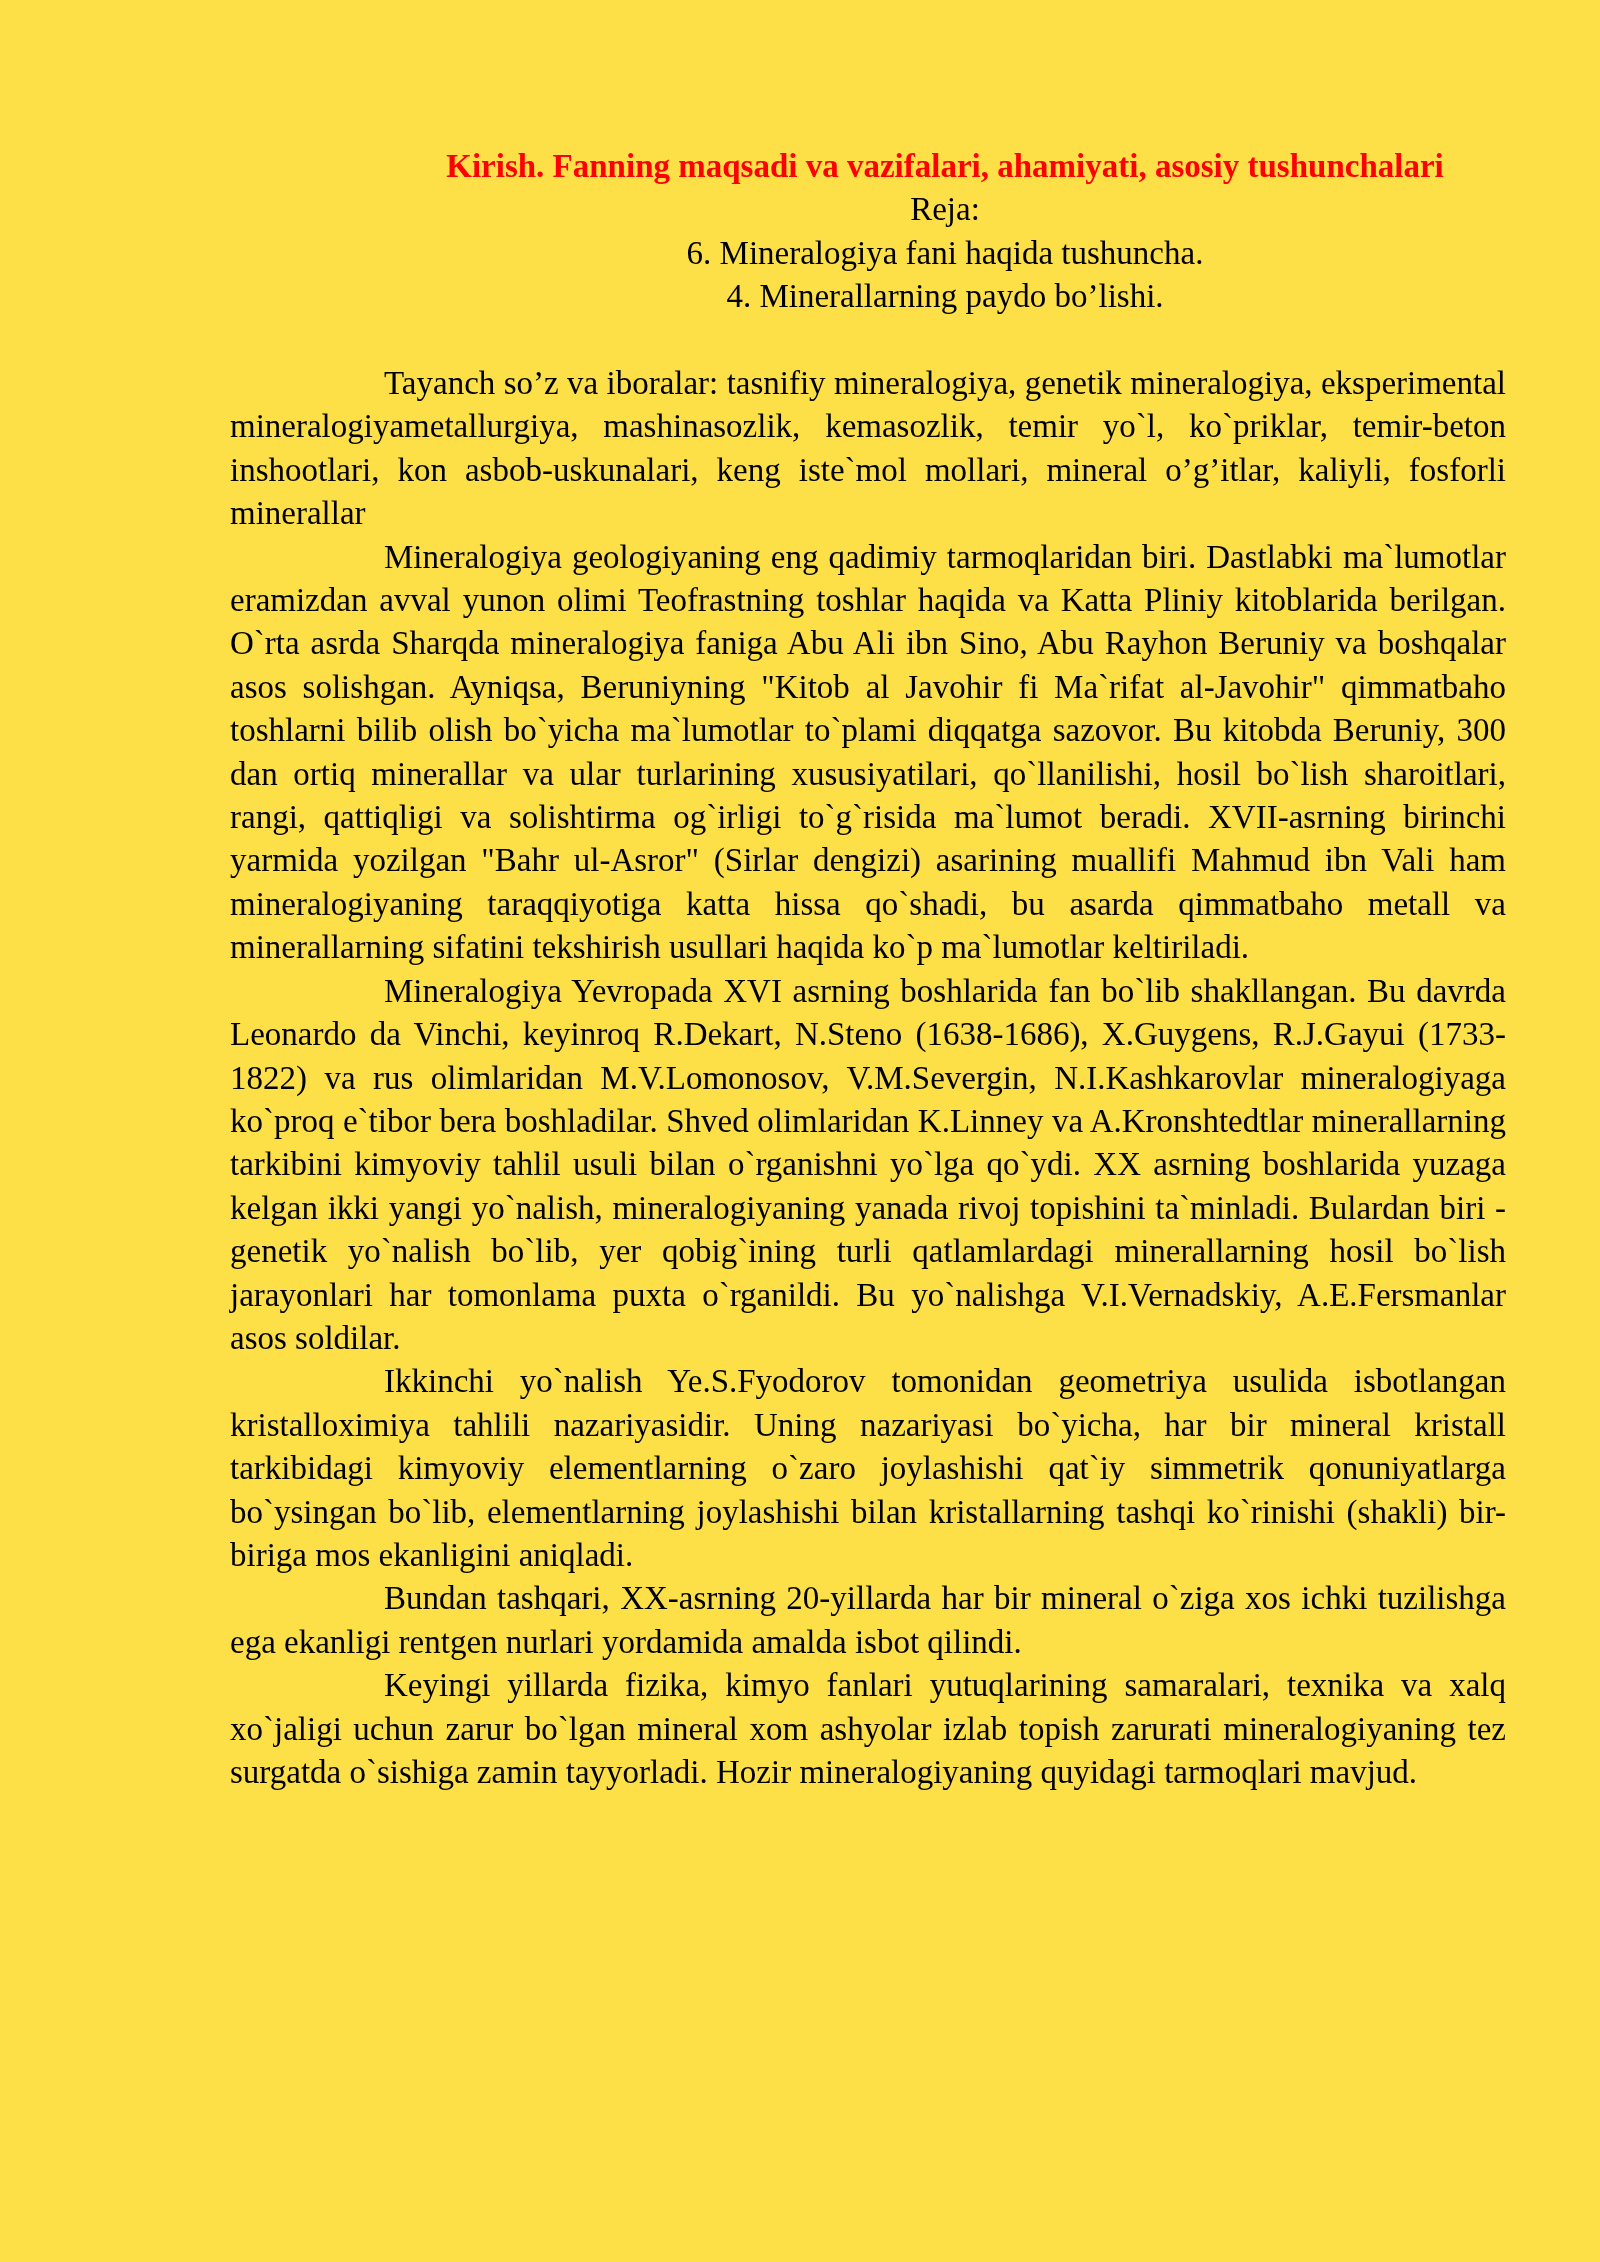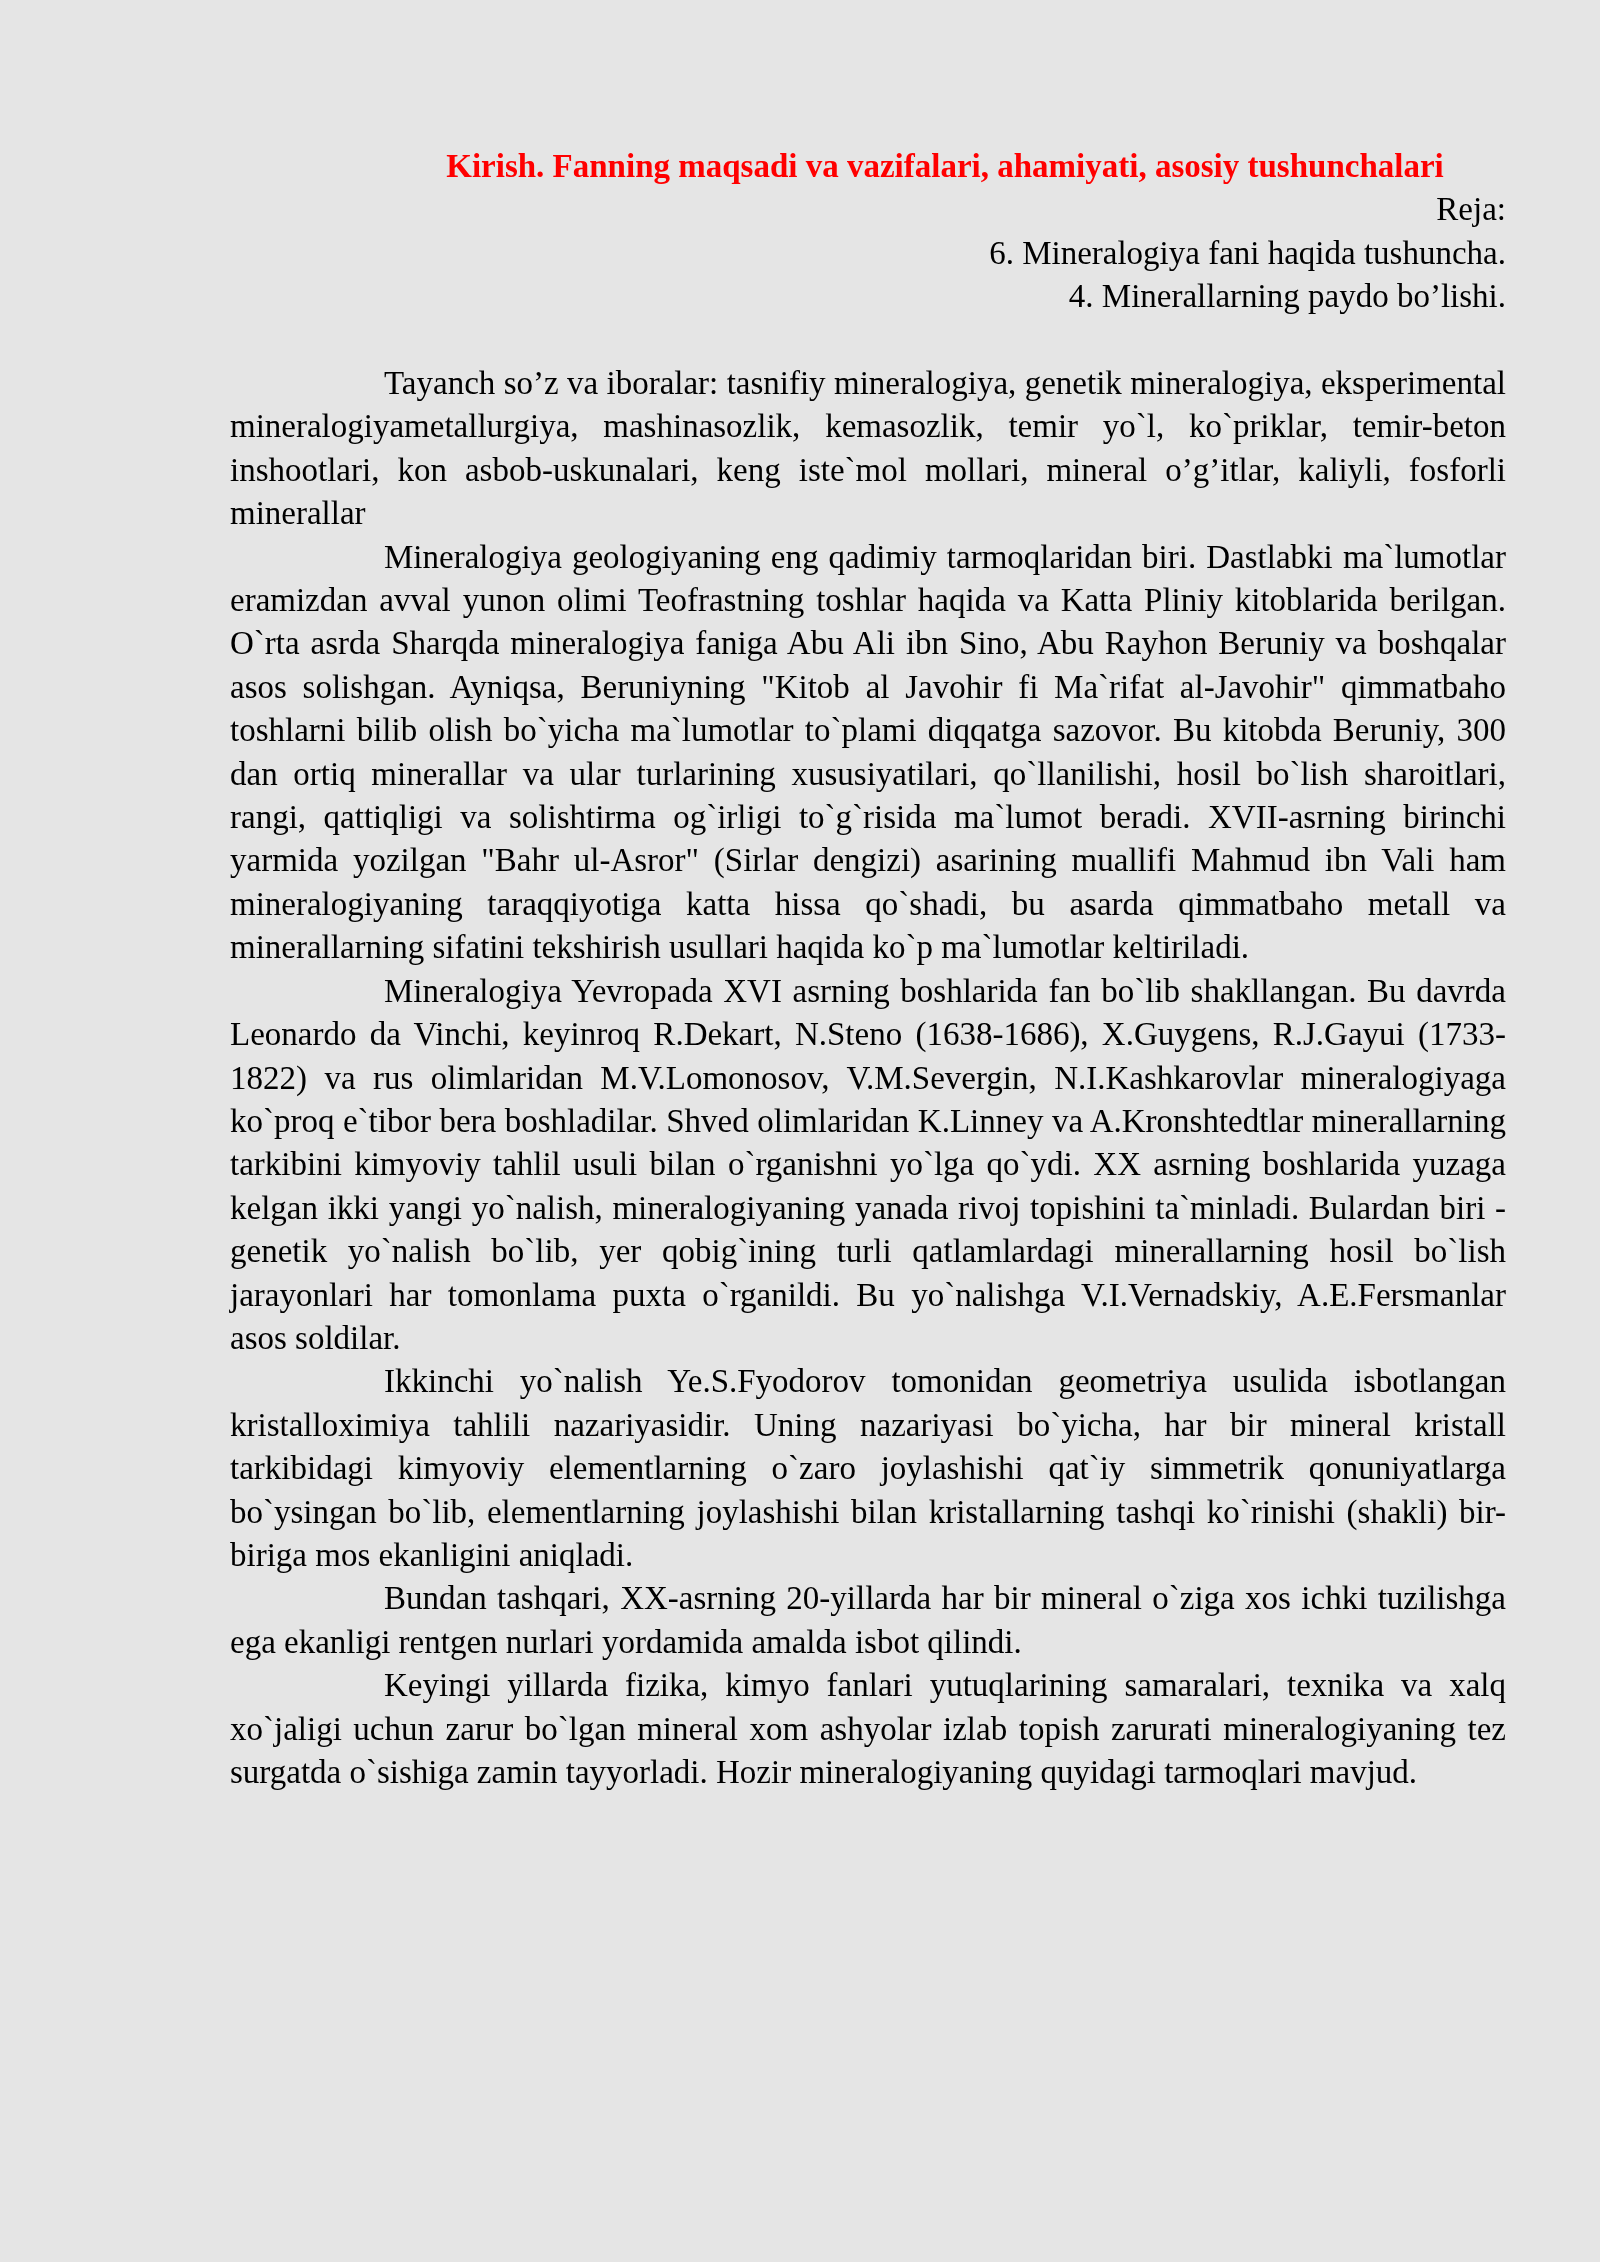--- a/index.html
+++ b/index.html
@@ -4,21 +4,21 @@
 <style>
   html, body {
     margin: 0;
     padding: 0;
     background: #ffffff;
   }
   .page {
     position: relative;
     width: 1600px;
     height: 2262px;
-    background: #e5e5e5;
+    background: #fde047;
     overflow: hidden;
     font-family: "Liberation Serif", "DejaVu Serif", serif;
     color: #000000;
   }
   .content {
     position: absolute;
     left: 230px;
     top: 145px;
     width: 1276px;
     font-size: 33px;
@@ -32,21 +32,21 @@
     color: #ff0000;
     text-align: center;
     text-indent: 154px;
   }
   p {
     margin: 0;
     padding: 0;
   }
   .plan-line {
     text-indent: 154px;
-    text-align: right;
+    text-align: center;
   }
   .para {
     text-indent: 154px;
     text-align: justify;
   }
   .blank-line {
     height: 43.4px;
   }
   .lead-bold {
     font-weight: normal;

